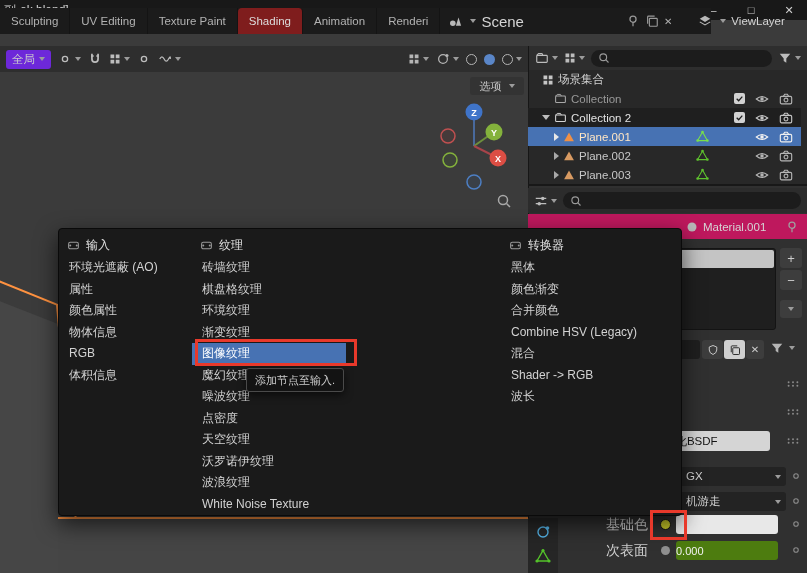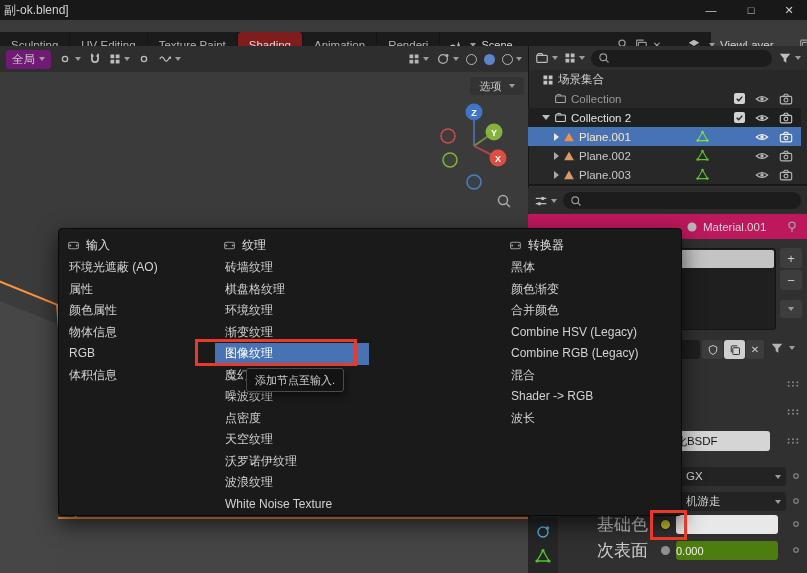--- a/index.html
+++ b/index.html
@@ -19,21 +19,21 @@
   .orow{height:19px;display:flex;align-items:center;font-size:11.5px;gap:4px;padding-right:8px;white-space:nowrap}
   .spacer{flex:1}
   .chk{width:11px;height:11px;background:#d2d2d2;border-radius:2px;color:#1d1d1d;display:flex;align-items:center;justify-content:center;flex:none}
   .menu{position:absolute;left:58px;top:228px;width:624px;height:288px;background:#1a1a1a;border:1px solid #0a0a0a;border-radius:4px;box-shadow:0 8px 22px rgba(0,0,0,.65);z-index:10}
   .mcol{position:absolute;top:4px}
   .mh{height:24px;display:flex;align-items:center;gap:6px;padding-left:8px;color:#e3e3e3;font-size:12px;white-space:nowrap}
   .mi{height:21.5px;line-height:21.5px;padding-left:10px;color:#d2d2d2;font-size:12px;white-space:nowrap}
   .mi.hl{background:#4772b3;color:#ffffff}
   .redbox{position:absolute;border:3px solid #e8392b;z-index:12;pointer-events:none}
   .fieldtxt{font-size:11.5px;color:#d6d6d6;white-space:nowrap}
-  .lab{font-size:17px;color:#cfcfcf;text-align:right;line-height:19px;white-space:nowrap}
+  .lab{font-size:14px;color:#cfcfcf;text-align:right;line-height:19px;white-space:nowrap}
   .grip{color:#8a8a8a}
 </style>
 </head>
 <body>
 
 <svg width="0" height="0" style="position:absolute">
   <defs>
     <symbol id="i-eye" viewBox="0 0 16 16">
         <path d="M1.5 8 Q8 2.5 14.5 8 Q8 13.5 1.5 8Z" fill="none" stroke="currentColor" stroke-width="1.3"></path>
         <circle cx="8" cy="8" r="2" fill="currentColor"></circle>
@@ -136,34 +136,34 @@
 <div class="root">
 
   <div class="abs flex" style="left:0;top:0;width:807px;height:20px;background:#181818">
     <span style="margin-left:4px;font-size:12px;color:#d2d2d2;white-space:nowrap">副-ok.blend]</span>
     <span class="spacer"></span>
     <span class="flex" style="width:40px;height:20px;justify-content:center;font-size:11px;color:#cfcfcf">—</span>
     <span class="flex" style="width:40px;height:20px;justify-content:center;font-size:11px;color:#cfcfcf">□</span>
     <span class="flex" style="width:36px;height:20px;justify-content:center;font-size:11px;color:#cfcfcf">✕</span>
   </div>
 
-  <div class="abs flex" style="left:0;top:32px;width:711px;height:26px;background:#1b1b1b">
+  <div class="abs flex" style="left:0;top:8px;width:711px;height:26px;background:#1b1b1b">
     <span class="tab">Sculpting</span>
     <span class="tab">UV Editing</span>
     <span class="tab">Texture Paint</span>
     <span class="tab active">Shading</span>
     <span class="tab">Animation</span>
     <span class="tab">Renderi</span>
 
     <span class="flex" style="margin-left:8px;gap:5px">
       <svg class="ic" style="color:#b8b8b8">
           <use href="#i-scene"></use>
         </svg>
       <span class="caret"></span>
-      <span style="font-size:11px;color:#d5d5d5">Scene</span>
+      <span style="font-size:15px;color:#d5d5d5">Scene</span>
       <span style="width:92px"></span>
       <svg class="ic" style="color:#9a9a9a">
           <use href="#i-pin"></use>
         </svg>
       <svg class="ic" style="color:#9a9a9a">
           <use href="#i-copy"></use>
         </svg>
       <span style="font-size:10px;color:#b0b0b0">✕</span>
     </span>
 
@@ -183,21 +183,21 @@
 
   <div class="abs" style="left:0;top:46px;width:528px;height:527px;background:#3b3b3b"></div>
 
   <div class="abs" style="left:0;top:290px;width:58px;height:283px;background:#464646;clip-path:polygon(0 4%,100% 12%,100% 100%,0 100%)"></div>
   <div class="abs" style="left:-4px;top:279px;width:78px;height:2px;background:#ff9240;transform:rotate(22deg);transform-origin:left top"></div>
   <div class="abs" style="left:56px;top:305px;width:2px;height:270px;background:#ff9240;transform:rotate(-5deg);transform-origin:top left"></div>
   <div class="abs" style="left:58px;top:519px;width:470px;height:54px;background:#454545"></div>
   <div class="abs" style="left:58px;top:517px;width:470px;height:2px;background:#ff9240"></div>
 
   <div class="abs flex" style="left:0;top:46px;width:528px;height:26px;background:#2e2e2e;gap:7px;padding:0 6px">
-    <span class="flex" style="background:#701a75;border-radius:3px;padding:2px 6px;gap:1px">
+    <span class="flex" style="background:#6d28d9;border-radius:3px;padding:2px 6px;gap:1px">
       <span style="font-size:11.5px;color:#cccccc">全局</span>
       <span class="caret"></span>
     </span>
     <span class="flex">
         <svg class="ic" style="color:#bdbdbd">
           <use href="#i-dot"></use>
         </svg>
         <span class="caret"></span>
       </span>
     <span class="flex">
@@ -510,21 +510,21 @@
           <span>输入</span>
         </div>
       <div class="mi">环境光遮蔽 (AO)</div>
       <div class="mi">属性</div>
       <div class="mi">颜色属性</div>
       <div class="mi">物体信息</div>
       <div class="mi">RGB</div>
       <div class="mi">体积信息</div>
     </div>
 
-    <div class="mcol" style="left:156px;width:154px">
+    <div class="mcol" style="left:133px;width:154px">
       <div class="mh">
           <svg class="ic" style="color:#9a9a9a;width:13px;height:13px">
             <use href="#i-node"></use>
           </svg>
           <span>纹理</span>
         </div>
       <div class="mi">砖墙纹理</div>
       <div class="mi">棋盘格纹理</div>
       <div class="mi">环境纹理</div>
       <div class="mi">渐变纹理</div>
@@ -543,21 +543,20 @@
       <div class="mh">
           <svg class="ic" style="color:#9a9a9a;width:13px;height:13px">
             <use href="#i-node"></use>
           </svg>
           <span>转换器</span>
         </div>
       <div class="mi">黑体</div>
       <div class="mi">颜色渐变</div>
       <div class="mi">合并颜色</div>
       <div class="mi">Combine HSV (Legacy)</div>
-      <div class="mi">Combine RGB (Legacy)</div>
       <div class="mi">混合</div>
       <div class="mi">Shader -&gt; RGB</div>
       <div class="mi">波长</div>
     </div>
   </div>
 
   <div class="abs" style="left:246px;top:368px;height:24px;line-height:22px;padding:0 8px;background:#131313;border:1px solid #4a4a4a;border-radius:3px;box-shadow:0 3px 8px rgba(0,0,0,.6);z-index:11;font-size:11px;color:#cdcdcd;white-space:nowrap">添加节点至输入.</div>
 
   <div class="redbox" style="left:195px;top:339px;width:162px;height:27px"></div>
   <div class="redbox" style="left:650px;top:510px;width:37px;height:30px"></div>

